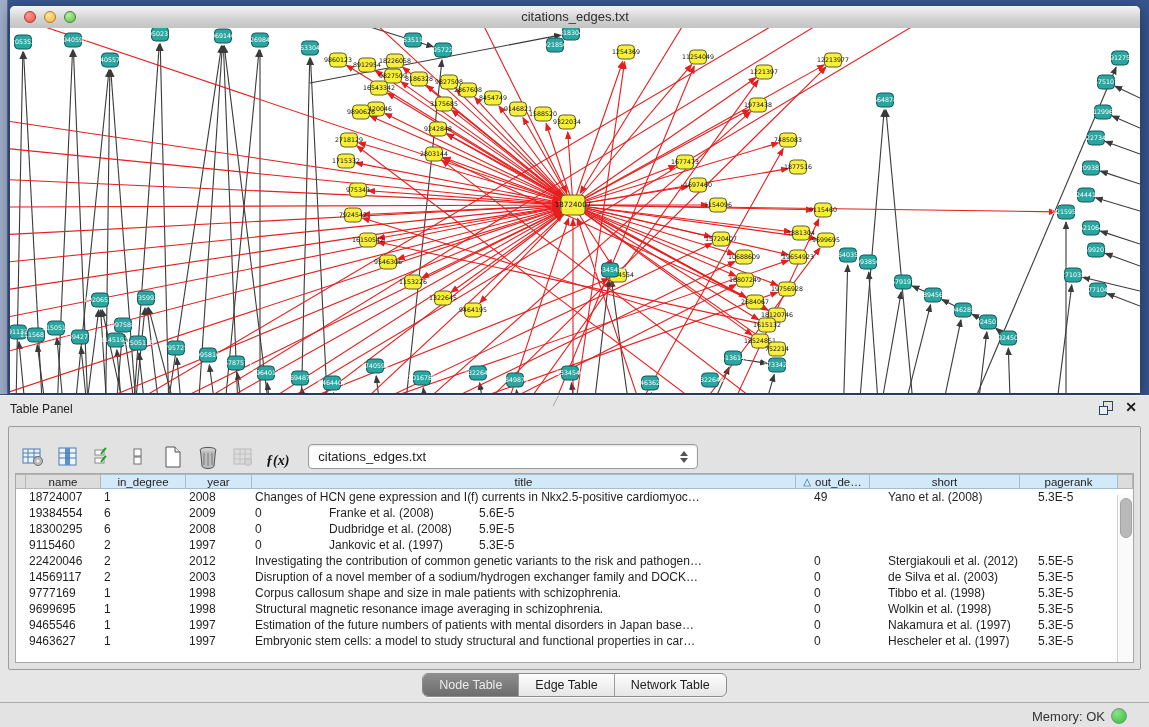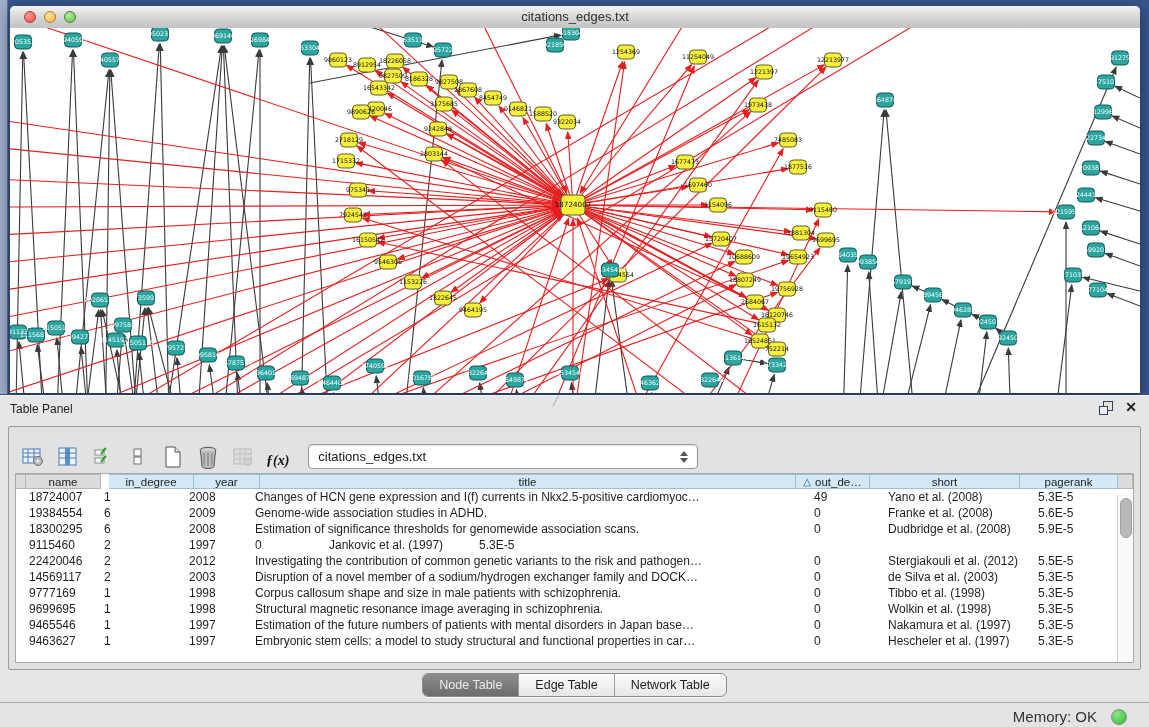--- a/index.html
+++ b/index.html
@@ -52,21 +52,21 @@
   .vthumb{position:absolute;left:2px;top:3px;width:10px;height:38px;border-radius:6px;background:#b9b9b9;border:1px solid #a2a2a2;}
   
   .tabsrow{position:absolute;left:0;right:0;top:277px;height:24px;display:flex;justify-content:center;}
   .seg{display:flex;height:22px;border:1px solid #8d8d8d;border-radius:6px;overflow:hidden;
        background:linear-gradient(#fdfdfd,#e6e6e6);box-shadow:0 1px 0 rgba(255,255,255,.7);}
   .segbtn{padding:0 16px;font-size:12.5px;display:flex;align-items:center;color:#1d1d1d;border-left:1px solid #9d9d9d;}
   .segbtn:first-child{border-left:none;}
   .segbtn.sel{background:linear-gradient(#8d8d8d,#6d6d6d);color:#ececec;}
   
   .statusbar{position:absolute;left:0;right:0;bottom:0;height:25px;background:#e3e3e3;border-top:1px solid #aaa;}
-  .mem{position:absolute;right:22px;top:5px;display:flex;align-items:center;gap:14px;font-size:15px;color:#333;}
+  .mem{position:absolute;right:22px;top:5px;display:flex;align-items:center;gap:6px;font-size:13px;color:#333;}
   .memdot{width:14px;height:14px;border-radius:50%;background:radial-gradient(circle at 35% 30%,#8ae38a,#2fbf2f);border:1px solid #8a8a8a;}
 </style>
 </head>
 <body>
 
 <div class="left-strip"></div>
 
 <div class="gwin">
   <div class="titlebar">
     <div class="tl r"></div>
@@ -762,21 +762,21 @@
           </span>
       </div>
     </div>
 
     <div class="tablewrap">
       <div class="thead" id="thead">
           <div class="th gray" style="width: 10px;"></div>
           <div class="th gray" style="width: 75px;">
             <span>name</span>
           </div>
-          <div class="th" style="width: 85px; margin-left: 8px;">
+          <div class="th" style="width: 85px;">
             <span>in_degree</span>
           </div>
           <div class="th" style="width: 66px;">
             <span>year</span>
           </div>
           <div class="th" style="flex: 1 1 0%;">
             <span>title</span>
           </div>
           <div class="th" style="width: 74px;">
             <span class="sort-tri">△</span>
@@ -799,31 +799,29 @@
             <div class="td" style="flex: 1 1 0%;">Changes of HCN gene expression and I(f) currents in Nkx2.5-positive cardiomyoc…</div>
             <div class="td" style="width: 74px;">49</div>
             <div class="td" style="width: 150px;">Yano et al. (2008)</div>
             <div class="td" style="width: 98px;">5.3E-5</div>
           </div>
           <div class="trow">
             <div class="td" style="width: 10px;"></div>
             <div class="td" style="width: 75px;">19384554</div>
             <div class="td" style="width: 85px;">6</div>
             <div class="td" style="width: 66px;">2009</div>
-            <div class="td" style="flex: 1 1 0%;">Genome-wide association studies in ADHD.</div>
             <div class="td" style="width: 74px;">0</div>
             <div class="td" style="width: 150px;">Franke et al. (2008)</div>
             <div class="td" style="width: 98px;">5.6E-5</div>
           </div>
           <div class="trow">
             <div class="td" style="width: 10px;"></div>
             <div class="td" style="width: 75px;">18300295</div>
             <div class="td" style="width: 85px;">6</div>
             <div class="td" style="width: 66px;">2008</div>
-            <div class="td" style="flex: 1 1 0%;">Estimation of significance thresholds for genomewide association scans.</div>
             <div class="td" style="width: 74px;">0</div>
             <div class="td" style="width: 150px;">Dudbridge et al. (2008)</div>
             <div class="td" style="width: 98px;">5.9E-5</div>
           </div>
           <div class="trow">
             <div class="td" style="width: 10px;"></div>
             <div class="td" style="width: 75px;">9115460</div>
             <div class="td" style="width: 85px;">2</div>
             <div class="td" style="width: 66px;">1997</div>
             <div class="td" style="width: 74px;">0</div>

